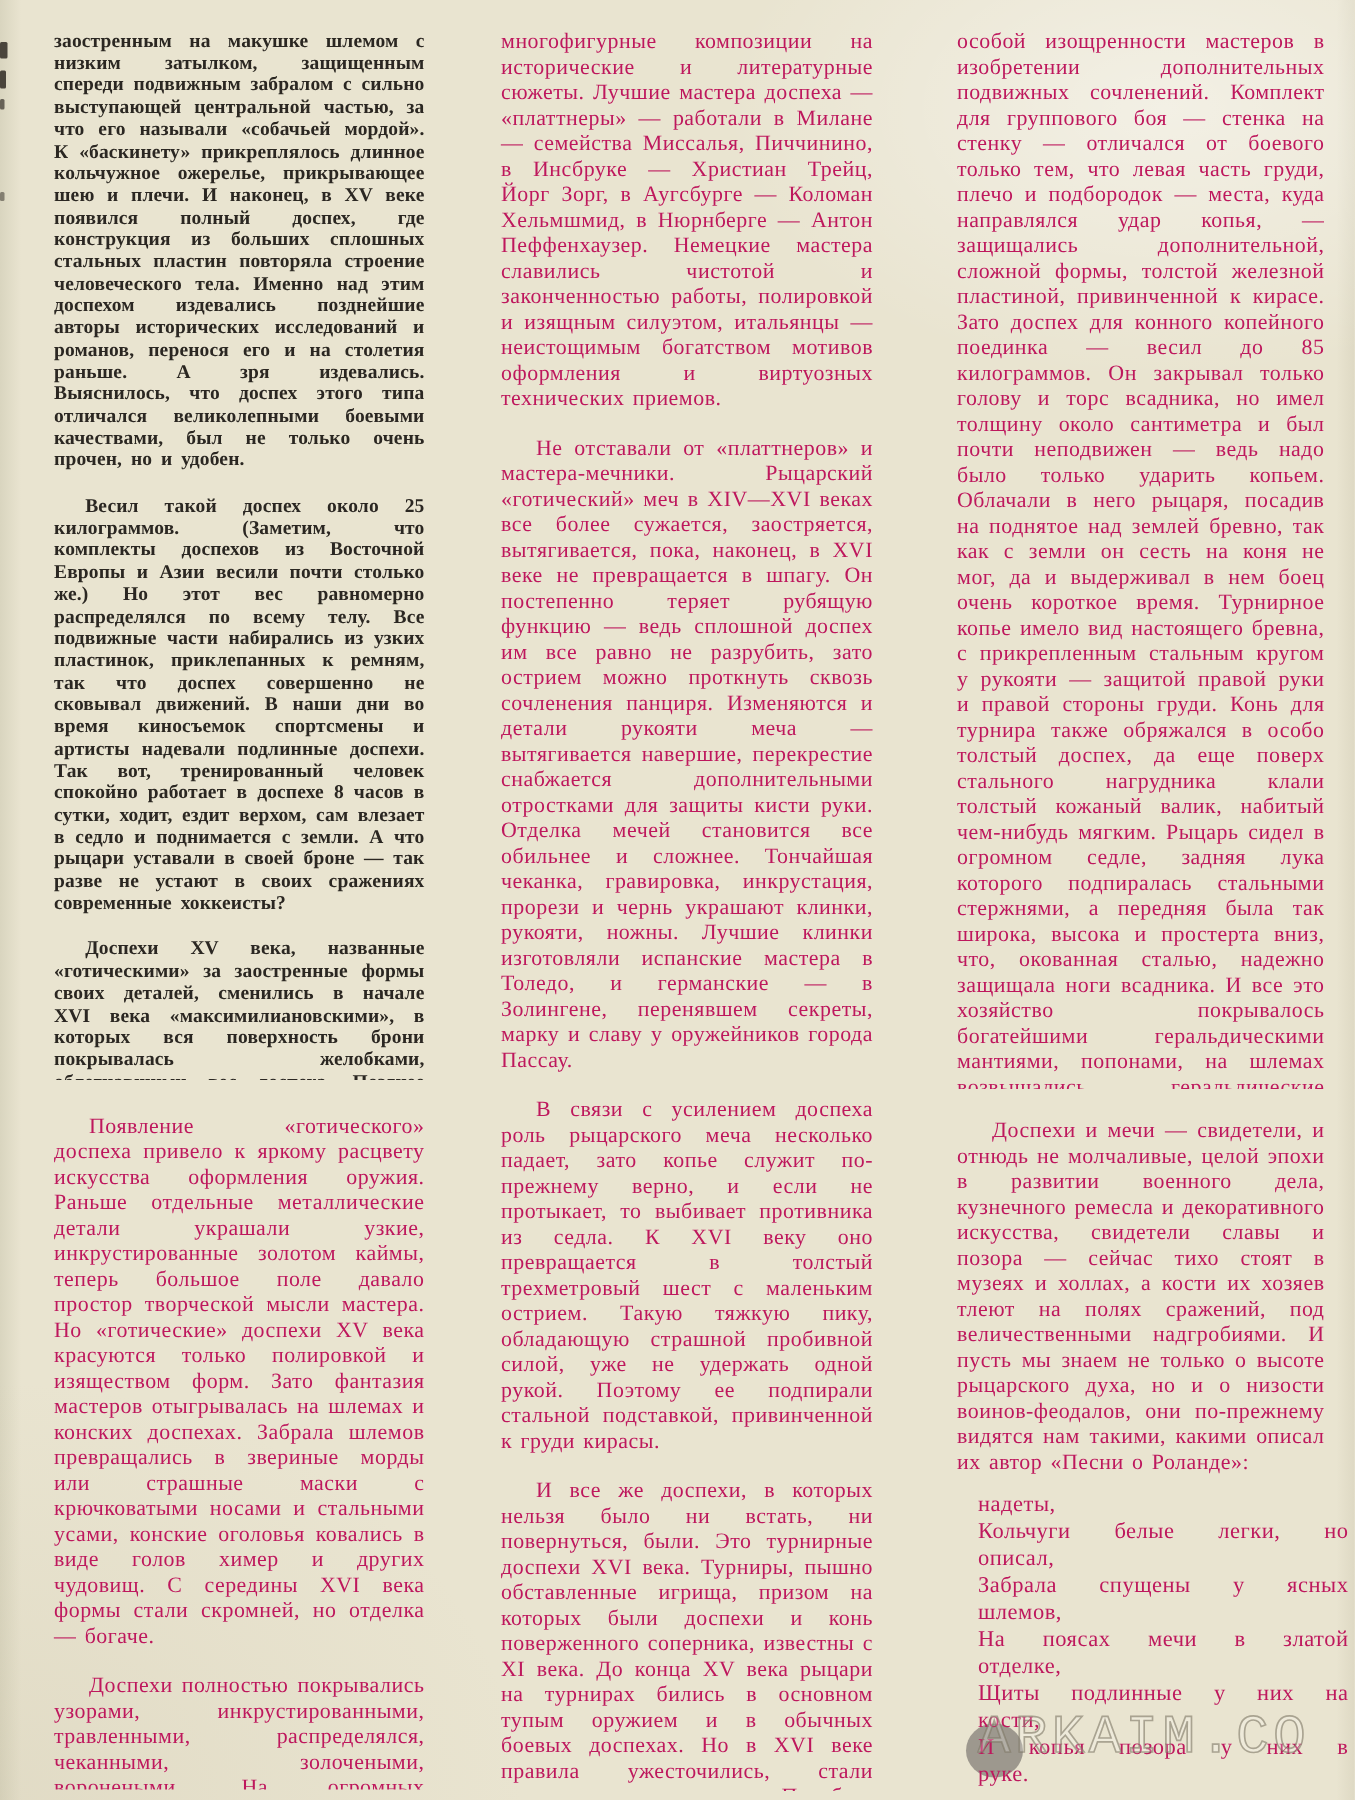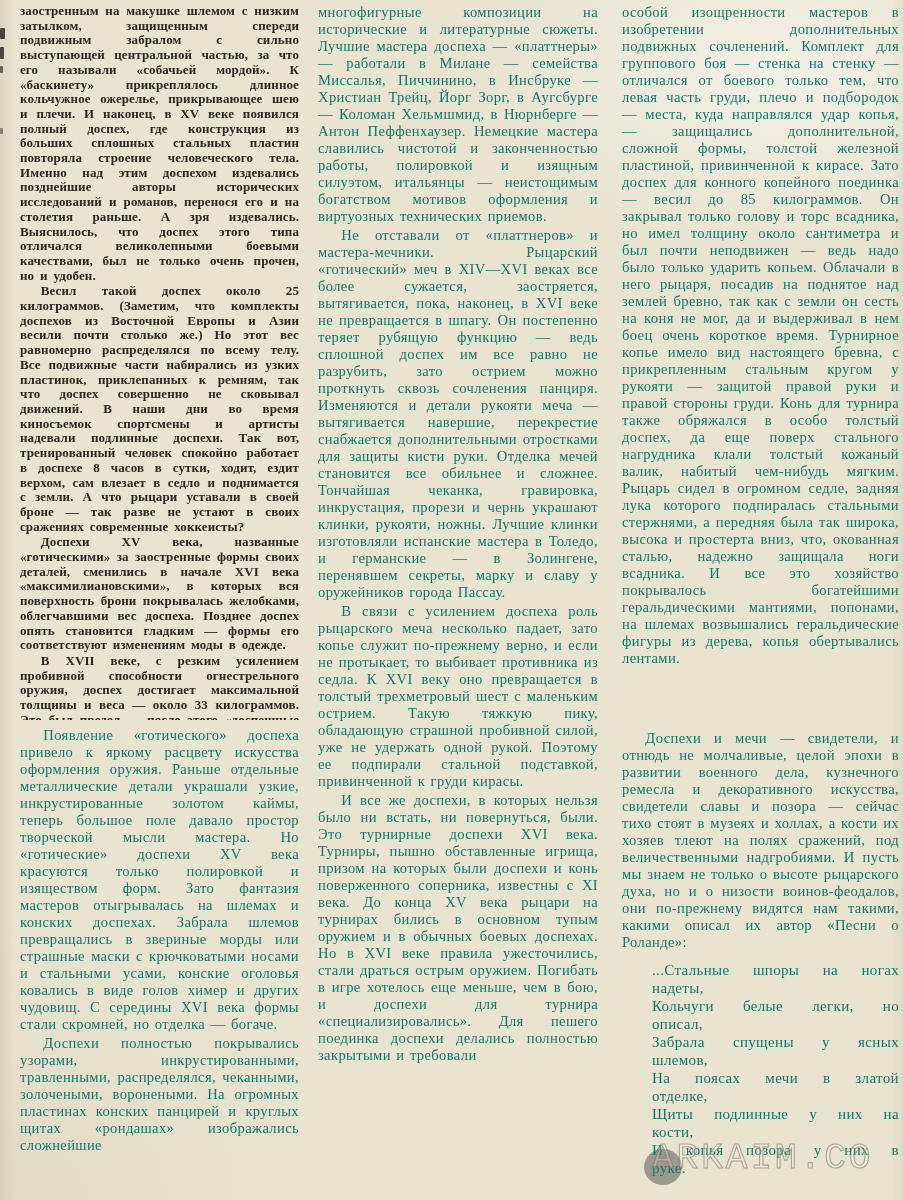--- a/index.html
+++ b/index.html
@@ -9,31 +9,31 @@
     background:
       radial-gradient(ellipse 420px 260px at 86% 6%, rgba(255,255,255,0.45), rgba(255,255,255,0) 70%),
       radial-gradient(ellipse 500px 400px at 0% 100%, rgba(190,180,150,0.18), rgba(0,0,0,0) 70%),
       linear-gradient(90deg, #d9d5bf 0px, rgba(217,213,191,0) 14px),
       linear-gradient(270deg, #ded9c4 0px, rgba(222,217,196,0) 12px),
       #e9e4d0;
   }
   .page { position:absolute; inset:0; }
 
   .col { position:absolute; text-align:justify; color:#2e2a24; }
-  .col p { margin:0; padding:0; text-indent:1.6em; hyphens:auto; }
+  .col p { margin:16px; padding:0; text-indent:1.6em; hyphens:auto; }
   .col p.noindent { text-indent:0; }
 
   
   .boldsec { font-size:13px; line-height:14.7px; font-weight:700;
              letter-spacing:0.1px; word-spacing:2.5px; color:#2b2722; }
   .boldsec p { margin-bottom:1px; }
 
   
   .light { font-size:14.6px; line-height:17px; font-weight:400;
-           letter-spacing:0.35px; word-spacing:1.5px; color:#0f766e; }
+           letter-spacing:0.35px; word-spacing:1.5px; color:#be185d; }
   .light p { margin-bottom:2px; }
 
   #col1-bold  { left:20px;  top:4px;   width:279px; height:716px; overflow:hidden; }
   #col1-light { left:20px;  top:727px; width:279px; height:466px; overflow:hidden; }
   #col2       { left:318px; top:4px;   width:280px; height:1190px; overflow:hidden; }
   #col3-top   { left:622px; top:4px;   width:277px; height:722px; overflow:hidden; }
   #col3-end   { left:622px; top:730px; width:277px; height:470px; overflow:hidden; }
 
   
   .verse { margin-top:10px; padding-left:30px; }
@@ -81,21 +81,20 @@
     <p>И все же доспехи, в которых нельзя было ни встать, ни повернуться, были. Это турнирные доспехи XVI века. Турниры, пышно обставленные игрища, призом на которых были доспехи и конь поверженного соперника, известны с XI века. До конца XV века рыцари на турнирах бились в основном тупым оружием и в обычных боевых доспехах. Но в XVI веке правила ужесточились, стали драться острым оружием. Погибать в игре хотелось еще меньше, чем в бою, и доспехи для турнира «специализировались». Для пешего поединка доспехи делались полностью закрытыми и требовали</p>
   </div>
 
   <div class="col light" id="col3-top">
     <p class="noindent">особой изощренности мастеров в изобретении дополнительных подвижных сочленений. Комплект для группового боя — стенка на стенку — отличался от боевого только тем, что левая часть груди, плечо и подбородок — места, куда направлялся удар копья, — защищались дополнительной, сложной формы, толстой железной пластиной, привинченной к кирасе. Зато доспех для конного копейного поединка — весил до 85 килограммов. Он закрывал только голову и торс всадника, но имел толщину около сантиметра и был почти неподвижен — ведь надо было только ударить копьем. Облачали в него рыцаря, посадив на поднятое над землей бревно, так как с земли он сесть на коня не мог, да и выдерживал в нем боец очень короткое время. Турнирное копье имело вид настоящего бревна, с прикрепленным стальным кругом у рукояти — защитой правой руки и правой стороны груди. Конь для турнира также обряжался в особо толстый доспех, да еще поверх стального нагрудника клали толстый кожаный валик, набитый чем-нибудь мягким. Рыцарь сидел в огромном седле, задняя лука которого подпиралась стальными стержнями, а передняя была так широка, высока и простерта вниз, что, окованная сталью, надежно защищала ноги всадника. И все это хозяйство покрывалось богатейшими геральдическими мантиями, попонами, на шлемах возвышались геральдические фигуры из дерева, копья обертывались лентами.</p>
   </div>
 
   <div class="col light" id="col3-end">
     <p>Доспехи и мечи — свидетели, и отнюдь не молчаливые, целой эпохи в развитии военного дела, кузнечного ремесла и декоративного искусства, свидетели славы и позора — сейчас тихо стоят в музеях и холлах, а кости их хозяев тлеют на полях сражений, под величественными надгробиями. И пусть мы знаем не только о высоте рыцарского духа, но и о низости воинов-феодалов, они по-прежнему видятся нам такими, какими описал их автор «Песни о Роланде»:</p>
     <div class="verse">
-      <div class="vline">...Стальные шпоры на ногах</div>
       <div class="vcarry">надеты,</div>
       <div class="vline">Кольчуги белые легки, но</div>
       <div class="vcarry">описал,</div>
       <div class="vline">Забрала спущены у ясных</div>
       <div class="vcarry">шлемов,</div>
       <div class="vline">На поясах мечи в златой</div>
       <div class="vcarry">отделке,</div>
       <div class="vline">Щиты подлинные у них на</div>
       <div class="vcarry">кости,</div>
       <div class="vline">И копья позора у них в</div>

